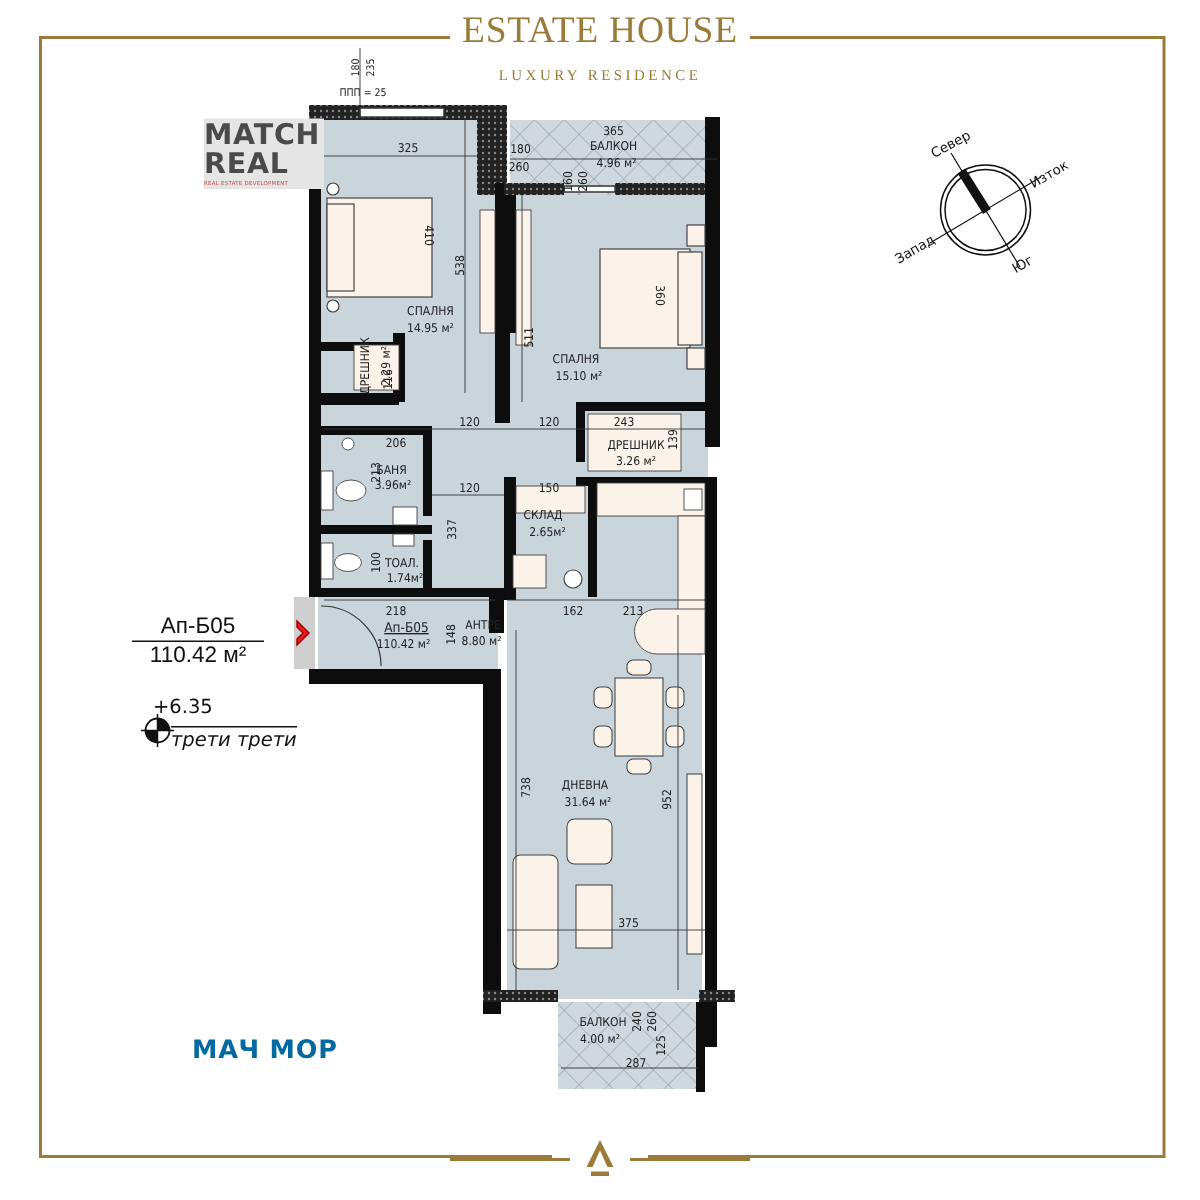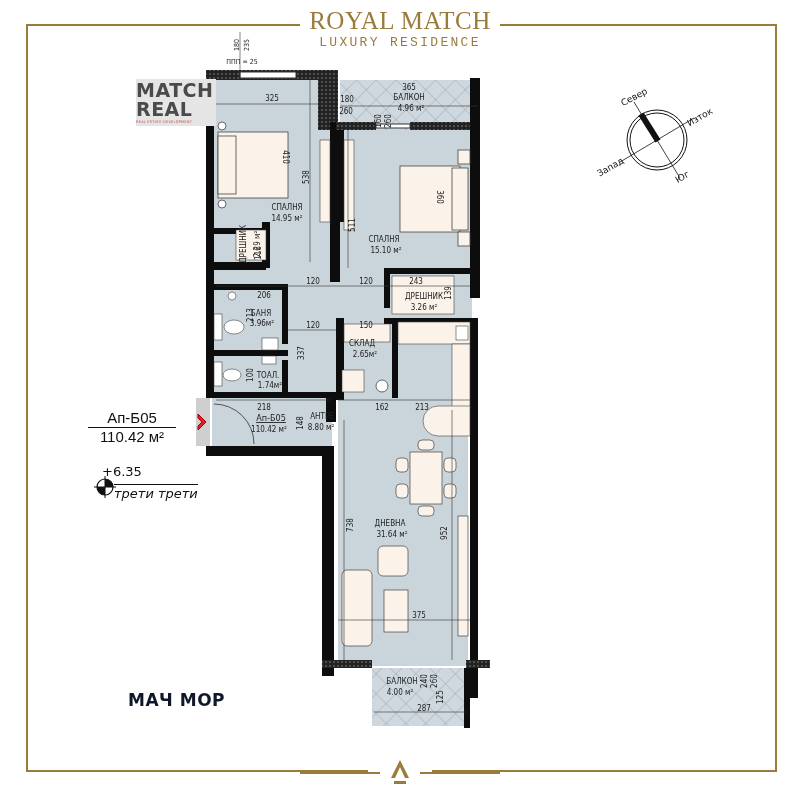--- a/index.html
+++ b/index.html
@@ -2,46 +2,46 @@
 <html><head>
 <meta charset="utf-8">
 <style>
   html,body{margin:0;padding:0;background:#ffffff;}
   body{width:800px;height:800px;position:relative;overflow:hidden;font-family:"DejaVu Sans Condensed","DejaVu Sans",sans-serif;}
   .frame{position:absolute;left:26px;top:24px;width:751px;height:748px;border:2px solid #9a7b3a;box-sizing:border-box;}
   .frame-gap-top{position:absolute;left:298px;top:18px;width:204px;height:14px;background:#fff;}
   .frame-gap-bot{position:absolute;left:368px;top:764px;width:64px;height:14px;background:#fff;}
   .brand{position:absolute;left:300px;top:8px;width:200px;text-align:center;color:#9a7b3a;}
   .brand-title{font-family:"Liberation Serif","DejaVu Serif",serif;font-size:25px;letter-spacing:0.5px;line-height:26px;}
-  .brand-sub{font-family:Liberation Mono, monospace;font-size:13px;letter-spacing:2.3px;margin-top:1px;}
+  .brand-sub{font-family:Liberation Serif, serif;font-size:10px;letter-spacing:2.3px;margin-top:11px;}
   .bottom-logo{position:absolute;left:385px;top:756px;width:30px;height:30px;}
   .mm-logo{position:absolute;left:136px;top:79px;width:80px;background:#e5e5e5;padding:2px 0;}
   .mm-line{font-family:"DejaVu Sans",sans-serif;font-weight:bold;font-size:19px;line-height:19px;color:#4a4a4a;letter-spacing:0.5px;}
   .mm-sub{font-family:"DejaVu Sans",sans-serif;font-size:3.6px;color:#c0504d;letter-spacing:0.2px;margin-top:1px;}
   .apt-label{position:absolute;left:88px;top:410px;width:88px;text-align:center;font-family:"Liberation Sans",sans-serif;color:#111;}
   .apt-label .code{font-size:15px;line-height:16px;border-bottom:1.5px solid #111;padding-bottom:1px;}
   .apt-label .area{font-size:15px;line-height:18px;}
   .elev{position:absolute;left:94px;top:464px;font-family:"DejaVu Sans",sans-serif;color:#111;}
   .elev .val{position:absolute;left:8px;top:0px;font-size:13px;white-space:nowrap;}
   .elev .lvl{position:absolute;left:20px;top:20px;font-size:13px;font-style:italic;white-space:nowrap;border-top:1px solid #111;padding-top:1px;}
-  .watermark{position:absolute;left:128px;top:690px;font-family:"DejaVu Sans",sans-serif;font-weight:bold;font-size:17px;color:#0f172a;letter-spacing:0.5px;}
+  .watermark{position:absolute;left:128px;top:690px;font-family:"DejaVu Sans",sans-serif;font-weight:bold;font-size:17px;color:#0369a1;letter-spacing:0.5px;}
   .plan{position:absolute;left:0;top:0;width:800px;height:800px;}
   .compass{position:absolute;left:590px;top:90px;width:130px;height:100px;}
   .compass .dir{position:absolute;font-family:"DejaVu Sans",sans-serif;font-size:9px;color:#111;white-space:nowrap;}
   .t{font-family:"DejaVu Sans Condensed","DejaVu Sans",sans-serif;fill:#222;}
 </style>
 </head>
 <body>
 
 <div class="frame"></div>
 <div class="frame-gap-top"></div>
 <div class="frame-gap-bot"></div>
 
 <div class="brand">
-  <div class="brand-title">ROYAL MATCH</div>
+  <div class="brand-title">ESTATE HOUSE</div>
   <div class="brand-sub">LUXURY RESIDENCE</div>
 </div>
 <svg style="position:absolute;left:0;top:0" width="800" height="800">
   <line x1="238" y1="25" x2="300" y2="25" stroke="#9a7b3a" stroke-width="2"></line>
   <line x1="500" y1="25" x2="560" y2="25" stroke="#9a7b3a" stroke-width="2"></line>
   <line x1="300" y1="773" x2="380" y2="773" stroke="#9a7b3a" stroke-width="2"></line>
   <line x1="420" y1="773" x2="500" y2="773" stroke="#9a7b3a" stroke-width="2"></line>
 </svg>
 
 <svg class="bottom-logo" viewBox="0 0 30 30">

